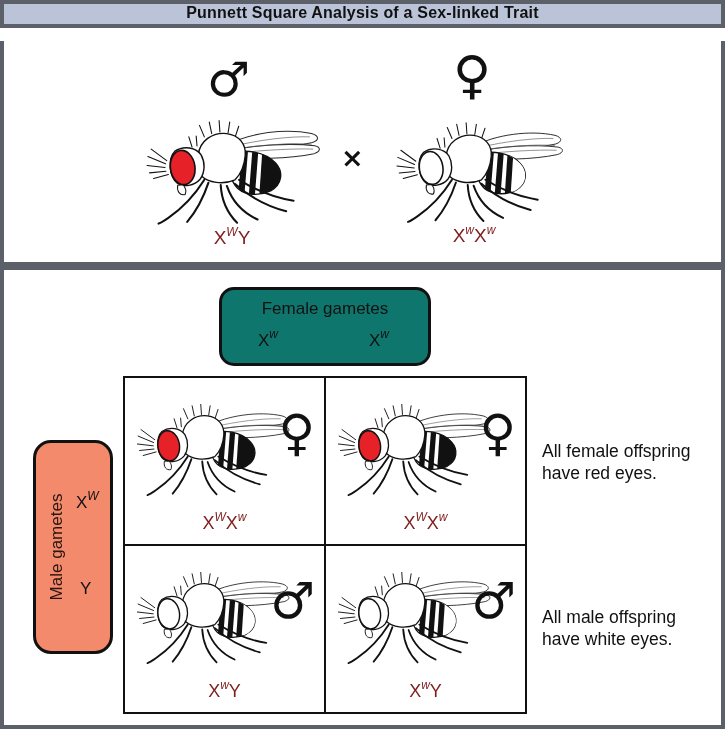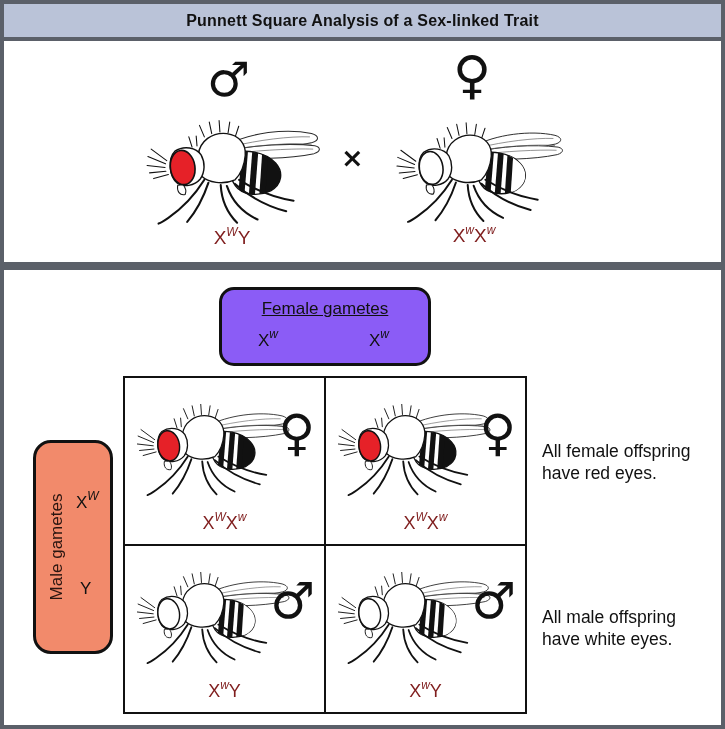--- a/index.html
+++ b/index.html
@@ -2,23 +2,23 @@
 <html style="--header-bg: #bac3d8; --frame-border: #5b6069; --male-gametes-bg: #f28a6b; --red-eye: #e62128; --white-eye: #ffffff;"><head>
 <meta charset="utf-8">
 <style>
   html,body{margin:0;padding:0;background:#fff;}
   .page{
     position:relative;width:725px;height:729px;background:#fff;
     font-family:"Liberation Sans",sans-serif;color:#111;overflow:hidden;
   }
   
   .titlebar{
-    position:absolute;left:0;top:0;width:725px;height:41px;box-sizing:border-box;
+    position:absolute;left:0;top:0;width:725px;height:28px;box-sizing:border-box;
     background:var(--header-bg,#bac3d8);border:4px solid var(--frame-border,#5b6069);
-    display:flex;align-items:center;justify-content:center;
+    display:flex;justify-content:center;
     font-weight:bold;font-size:16px;letter-spacing:.2px;
   }
   .cross-sec{
     position:absolute;left:0;top:41px;width:725px;height:225px;box-sizing:border-box;
     background:#fff;border:4px solid var(--frame-border,#5b6069);border-top:none;
   }
   .punnett-sec{
     position:absolute;left:0;top:266px;width:725px;height:463px;box-sizing:border-box;
     background:#fff;border:4px solid var(--frame-border,#5b6069);
   }
@@ -34,21 +34,21 @@
     font-family:"DejaVu Sans",sans-serif;line-height:1;
   }
   .geno{font-size:19px;color:#7f1d1d;}
   .geno sup,.geno-s sup{font-size:12px;font-style:italic;line-height:0;position:relative;top:-1px;}
   .parent-geno{position:absolute;text-align:center;width:140px;}
   .male-parent-geno{left:158px;top:186px;}
   .female-parent-geno{left:400px;top:184px;}
   
   .fg-box{
     position:absolute;left:215px;top:17px;width:212px;height:79px;box-sizing:border-box;
-    background:#8b5cf6;border:3px solid #111;border-radius:15px;text-decoration:underline;
+    background:#0f766e;border:3px solid #111;border-radius:15px;
   }
   .fg-title{text-align:center;margin-top:9px;font-size:17px;}
   .fg-g1{position:absolute;left:36px;top:41px;font-size:17px;}
   .fg-g2{position:absolute;left:147px;top:41px;font-size:17px;}
   .mg-box{
     position:absolute;left:29px;top:170px;width:80px;height:214px;box-sizing:border-box;
     background:var(--male-gametes-bg,#f28a6b);border:3px solid #111;border-radius:18px;
   }
   .mg-title{
     position:absolute;left:21px;top:50%;transform:translate(-50%,-50%) rotate(-90deg);

